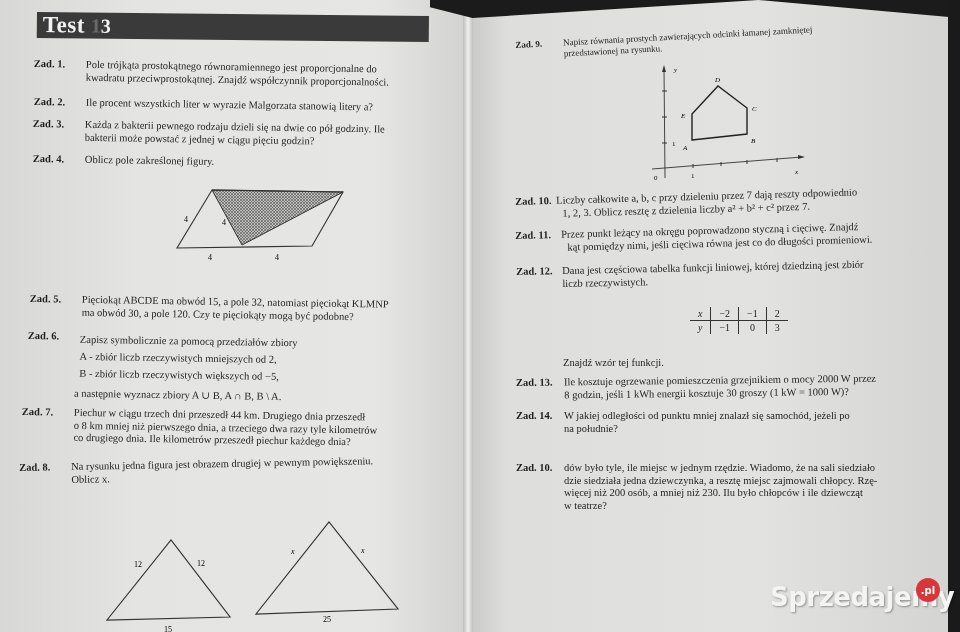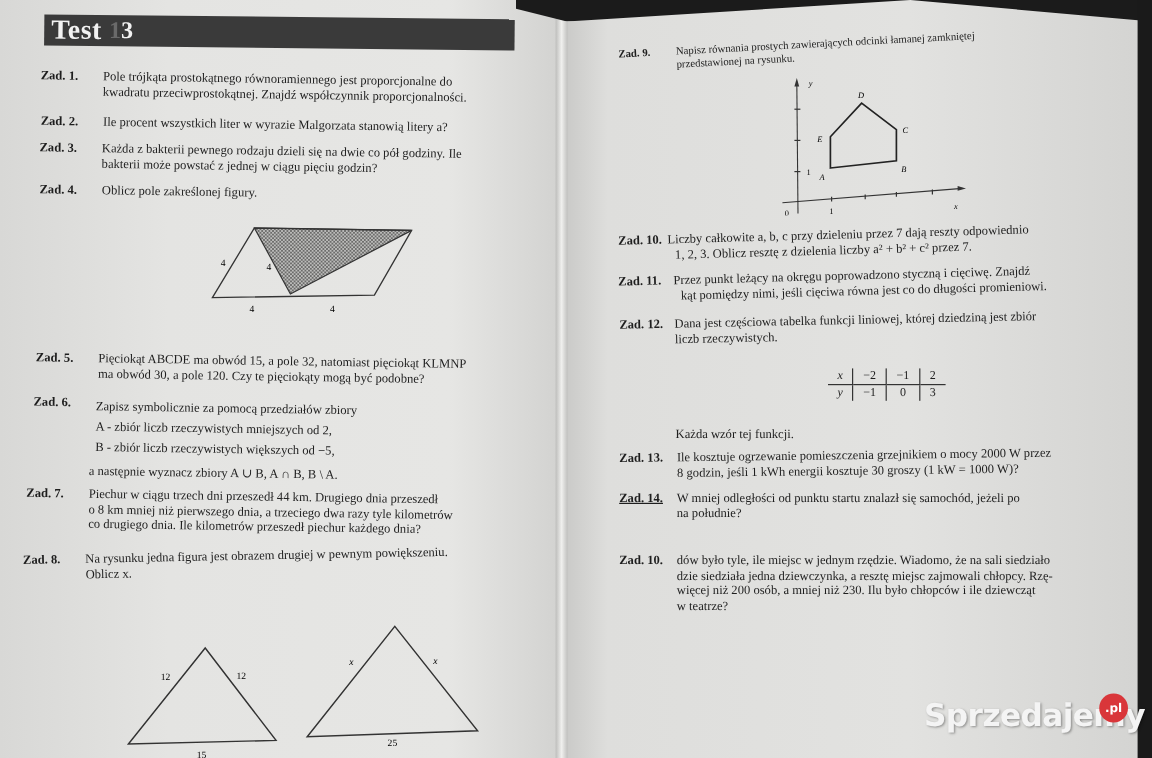--- a/index.html
+++ b/index.html
@@ -226,34 +226,34 @@
       <td class="math">y</td>
       <td>−1</td>
       <td>0</td>
       <td>3</td>
     </tr>
   </tbody>
     </table>
 </div>
 
 <div class="task" style="left:563px; top:357px; width:300px;">
-  <span class="task-text">Każda wzór tej funkcji.</span>
+  <span class="task-text">Znajdź wzór tej funkcji.</span>
 </div>
 
 <div class="task" style="left:516px; top:377px; width:420px; transform:rotate(-0.7deg); transform-origin:left top;">
   <span class="task-label" style="width:48px;">Zad. 13.</span>
   <span class="task-text">
     <span class="sub-line">Ile kosztuje ogrzewanie pomieszczenia grzejnikiem o mocy 2000 W przez</span>
     <span class="sub-line">8 godzin, jeśli 1 kWh energii kosztuje 30 groszy (1 kW = 1000 W)?</span>
   </span>
 </div>
 <div class="task" style="left:516px; top:410px; width:420px;">
-  <span class="task-label" style="width:48px;text-decoration:underline;">Zad. 14.</span>
-  <span class="task-text">
-    <span class="sub-line">W mniej odległości od punktu startu znalazł się samochód, jeżeli po</span>
+  <span class="task-label" style="width:48px;">Zad. 14.</span>
+  <span class="task-text">
+    <span class="sub-line">W jakiej odległości od punktu mniej znalazł się samochód, jeżeli po</span>
     <span class="sub-line">na południe?</span>
   </span>
 </div>
 <div class="task" style="left:516px; top:462px; width:420px;">
   <span class="task-label" style="width:48px;">Zad. 10.</span>
   <span class="task-text">
     <span class="sub-line">dów było tyle, ile miejsc w jednym rzędzie. Wiadomo, że na sali siedziało</span>
     <span class="sub-line">dzie siedziała jedna dziewczynka, a resztę miejsc zajmowali chłopcy. Rzę-</span>
     <span class="sub-line">więcej niż 200 osób, a mniej niż 230. Ilu było chłopców i ile dziewcząt</span>
     <span class="sub-line">w teatrze?</span>

